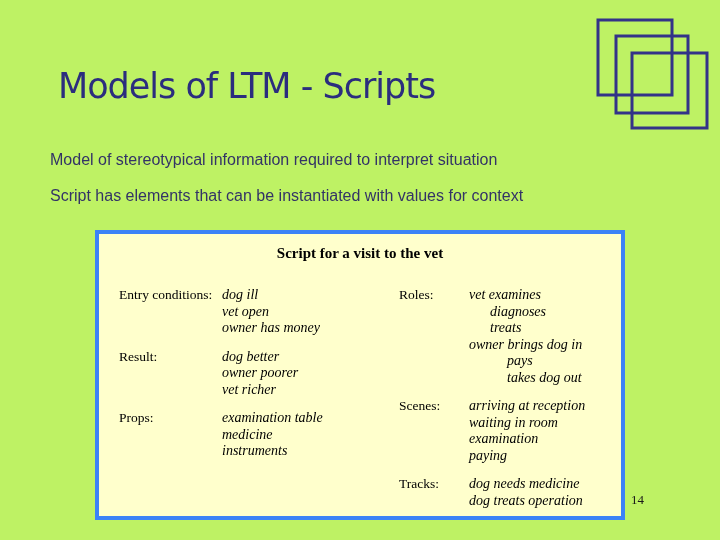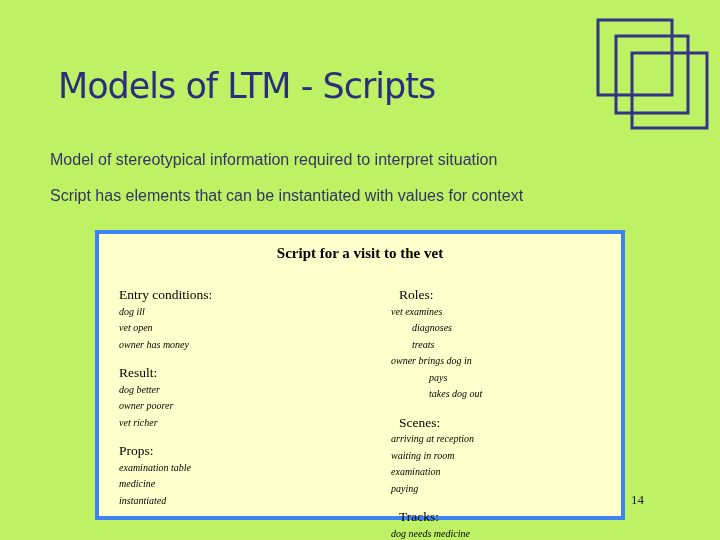--- a/index.html
+++ b/index.html
@@ -23,26 +23,26 @@
     position:absolute; left:95px; top:230px; width:530px; height:290px;
     background:#ffffcc; border:4px solid #3b82f6; box-sizing:border-box;
     font-family:"Liberation Serif", serif; color:#000000;
   }
   .box-title {
     text-align:center; margin-top:11px; font-weight:bold; font-size:15px;
   }
   .col { position:absolute; top:53px; }
   .col-left  { left:20px;  width:260px; }
   .col-right { left:292px; width:232px; }
-  .group { display:flex; margin-bottom:12px;flex-direction:column; }
+  .group { display:flex; margin-bottom:12px; }
   .group .label { flex:none; font-size:13.5px; line-height:16.5px; }
   .col-left  .label { width:103px; }
   .col-right .label { width:70px;margin-left:8px; }
   .values { flex:1; }
-  .value { font-style:italic; font-size:10px; line-height:16.5px; white-space:nowrap; }
+  .value { font-style:italic; font-size:14px; line-height:16.5px; white-space:nowrap; }
   .ind-1 { padding-left:21px; }
   .ind-2 { padding-left:38px; }
   .page-number {
     position:absolute; left:631px; top:492px; font-size:13px; color:#1a1a1a;
     font-family:"Liberation Serif", serif;
   }
 </style>
 </head>
 <body>
 
@@ -80,21 +80,21 @@
           <div class="value">owner poorer</div>
           <div class="value">vet richer</div>
         </div>
       </div>
 
       <div class="group">
         <div class="label">Props:</div>
         <div class="values">
           <div class="value">examination table</div>
           <div class="value">medicine</div>
-          <div class="value">instantiated</div>
+          <div class="value">instruments</div>
         </div>
       </div>
 
     </div>
 
     <div class="col col-right">
 
       <div class="group">
         <div class="label">Roles:</div>
         <div class="values">

